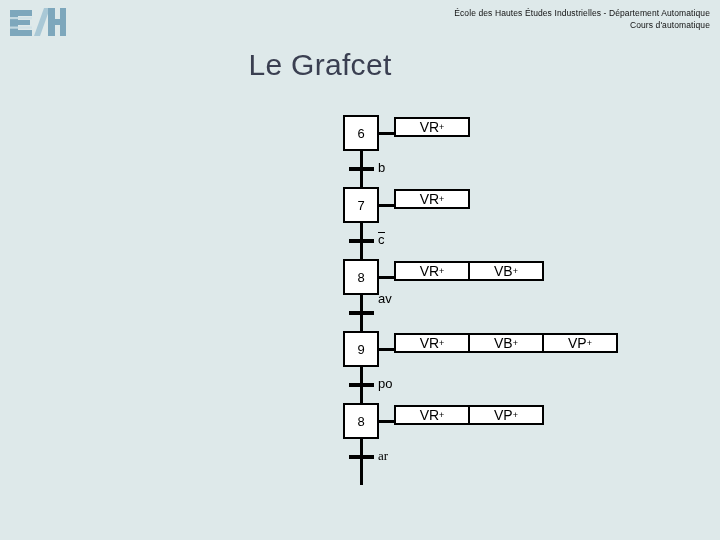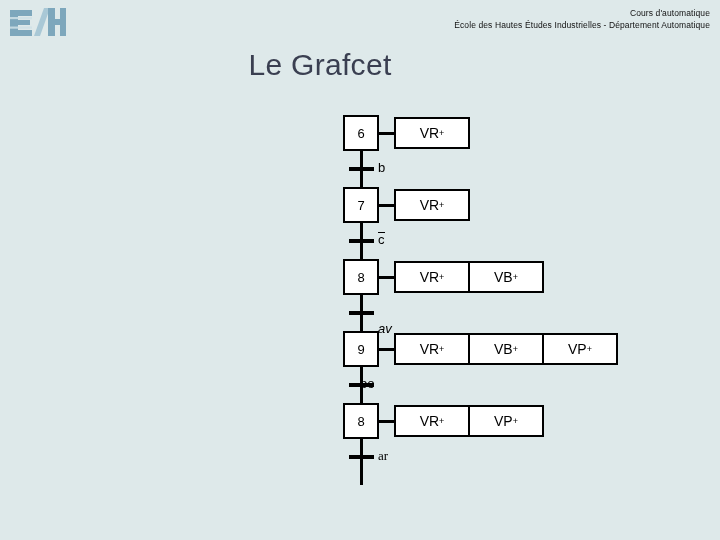--- a/index.html
+++ b/index.html
@@ -71,21 +71,21 @@
     box-sizing: border-box;
     display: flex;
     align-items: center;
     justify-content: center;
     font-size: 13px;
     color: #000000;
   }
 
   .action-box {
     position: absolute;
-    height: 32px;
+    height: 20px;
     background: #ffffff;
     border: 2.5px solid #000000;
     box-sizing: border-box;
     display: flex;
     align-items: center;
     justify-content: center;
     font-size: 14px;
     color: #000000;
   }
   .action-box sup {
@@ -137,22 +137,22 @@
       <path d="M26 30 L36 2 L42 2 L32 30 Z" fill="#a9c8d6"></path>
 
       <path d="M40 2 L47 2 L47 13 L52 13 L52 2 L58 2 L58 30 L52 30 L52 19 L47 19 L47 30 L40 30 Z" fill="#7da7bc"></path>
 
       <rect x="2" y="11" width="22" height="2.2" fill="#cfe0e6" opacity="0.85"></rect>
       <rect x="2" y="20.5" width="22" height="2.2" fill="#cfe0e6" opacity="0.85"></rect>
     </svg>
   </div>
 
   <div id="header-text">
+    <div>École des Hautes Études Industrielles - Département Automatique</div>
     <div>Cours d'automatique</div>
-    <div>École des Hautes Études Industrielles - Département Automatique</div>
   </div>
 </div>
 
 <div id="page-title">Le Grafcet</div>
 
 <div id="grafcet">
     <div class="step-box" style="left: 343px; top: 115px;">
       <span>6</span>
     </div>
     <div class="link-h" style="left: 378px; top: 131.5px; width: 17px;"></div>
@@ -181,40 +181,40 @@
     <div class="action-box" style="left: 394px; top: 261px; width: 76px;">
       <span>VR</span>
       <sup>+</sup>
     </div>
     <div class="action-box" style="left: 468px; top: 261px; width: 76px;">
       <span>VB</span>
       <sup>+</sup>
     </div>
     <div class="link-v" style="left: 359.5px; top: 295px; height: 36px;"></div>
     <div class="trans-bar" style="left: 348.5px; top: 311px;"></div>
-    <div class="trans-label" style="left: 378px; top: 321px; font-style: italic;"><span>av</span></div>
+    <div class="trans-label" style="left: 378px; top: 291px;"><span>av</span></div>
     <div class="step-box" style="left: 343px; top: 331px;">
       <span>9</span>
     </div>
     <div class="link-h" style="left: 378px; top: 347.5px; width: 17px;"></div>
     <div class="action-box" style="left: 394px; top: 333px; width: 76px;">
       <span>VR</span>
       <sup>+</sup>
     </div>
     <div class="action-box" style="left: 468px; top: 333px; width: 76px;">
       <span>VB</span>
       <sup>+</sup>
     </div>
     <div class="action-box" style="left: 542px; top: 333px; width: 76px;">
       <span>VP</span>
       <sup>+</sup>
     </div>
     <div class="link-v" style="left: 359.5px; top: 367px; height: 36px;"></div>
     <div class="trans-bar" style="left: 348.5px; top: 383px;"></div>
-    <div class="trans-label" style="left: 360px; top: 376px;"><span>po</span></div>
+    <div class="trans-label" style="left: 378px; top: 376px;"><span>po</span></div>
     <div class="step-box" style="left: 343px; top: 403px;">
       <span>8</span>
     </div>
     <div class="link-h" style="left: 378px; top: 419.5px; width: 17px;"></div>
     <div class="action-box" style="left: 394px; top: 405px; width: 76px;">
       <span>VR</span>
       <sup>+</sup>
     </div>
     <div class="action-box" style="left: 468px; top: 405px; width: 76px;">
       <span>VP</span>

